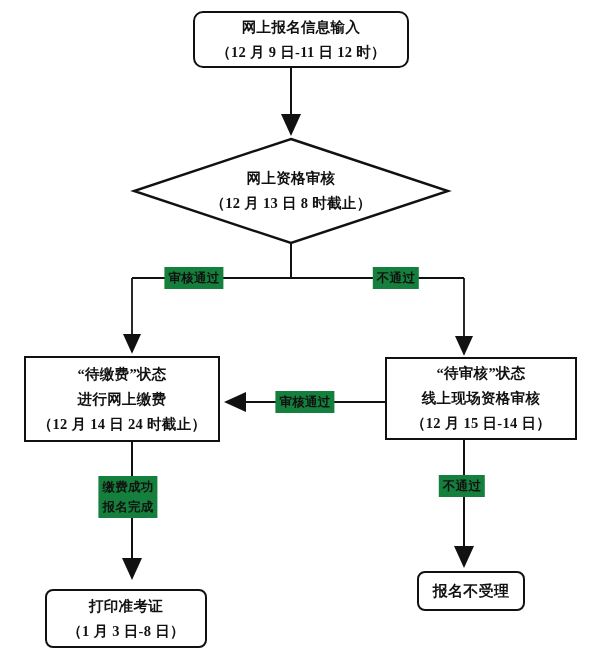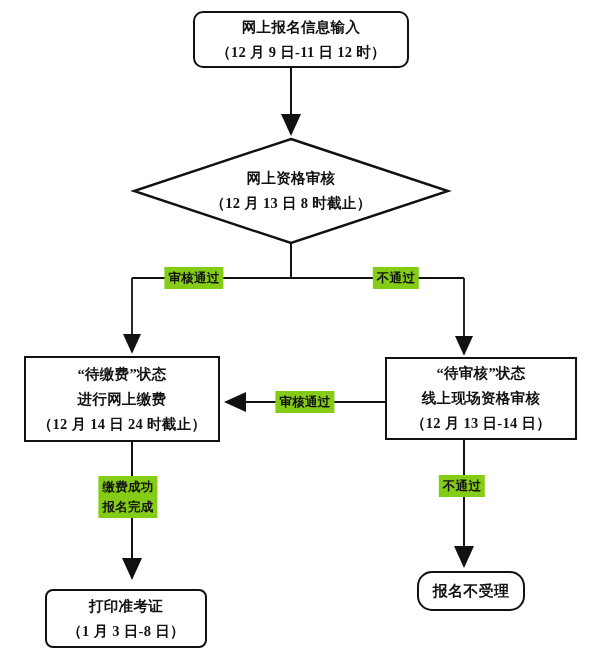--- a/index.html
+++ b/index.html
@@ -15,21 +15,21 @@
   }
   .rounded{border-radius:10px;}
   .nline{font-size:14.5px;line-height:25px;white-space:nowrap;letter-spacing:0.3px;}
   .diamond-text{
     position:absolute;z-index:2;background:transparent;border:none;
     display:flex;flex-direction:column;align-items:center;justify-content:center;
     font-weight:bold;text-align:left;
   }
   .edge-label{
     position:absolute;z-index:3;transform:translate(-50%,-50%);
-    background:#84cc16;padding:1px 4px;font-weight:bold;font-size:12.5px;
+    background:#15803d;padding:1px 4px;font-weight:bold;font-size:12.5px;
     white-space:nowrap;text-align:center;line-height:20px;letter-spacing:0.3px;
   }
 </style>
 </head>
 <body>
 
 <div id="canvas">
 
   <svg id="connectors" width="600" height="653" viewBox="0 0 600 653">
     <defs>
@@ -68,29 +68,29 @@
 
   <div class="node" style="left:24px;top:356px;width:196px;height:86px;font-family:Liberation Serif, serif;">
     <div class="nline">“待缴费”状态</div>
     <div class="nline">进行网上缴费</div>
     <div class="nline">（12 月 14 日 24 时截止）</div>
   </div>
 
   <div class="node" style="left:385px;top:357px;width:192px;height:83px;">
     <div class="nline">“待审核”状态</div>
     <div class="nline">线上现场资格审核</div>
-    <div class="nline">（12 月 13 日-14 日）</div>
+    <div class="nline">（12 月 15 日-14 日）</div>
   </div>
 
   <div class="node rounded" style="left:45px;top:589px;width:162px;height:59px;border-radius:8px;">
     <div class="nline">打印准考证</div>
     <div class="nline">（1 月 3 日-8 日）</div>
   </div>
 
-  <div class="node rounded" style="left:417px;top:571px;width:108px;height:40px;border-radius:15px;">
+  <div class="node rounded" style="left:417px;top:571px;width:108px;height:40px;border-radius:8px;">
     <div class="nline" style="font-size:15px;">报名不受理</div>
   </div>
 
   <div class="edge-label" style="left:194px;top:278px;">审核通过</div>
 
   <div class="edge-label" style="left:396px;top:278px;">不通过</div>
 
   <div class="edge-label" style="left:305px;top:402px;">审核通过</div>
 
   <div class="edge-label" style="left:128px;top:497px;">

